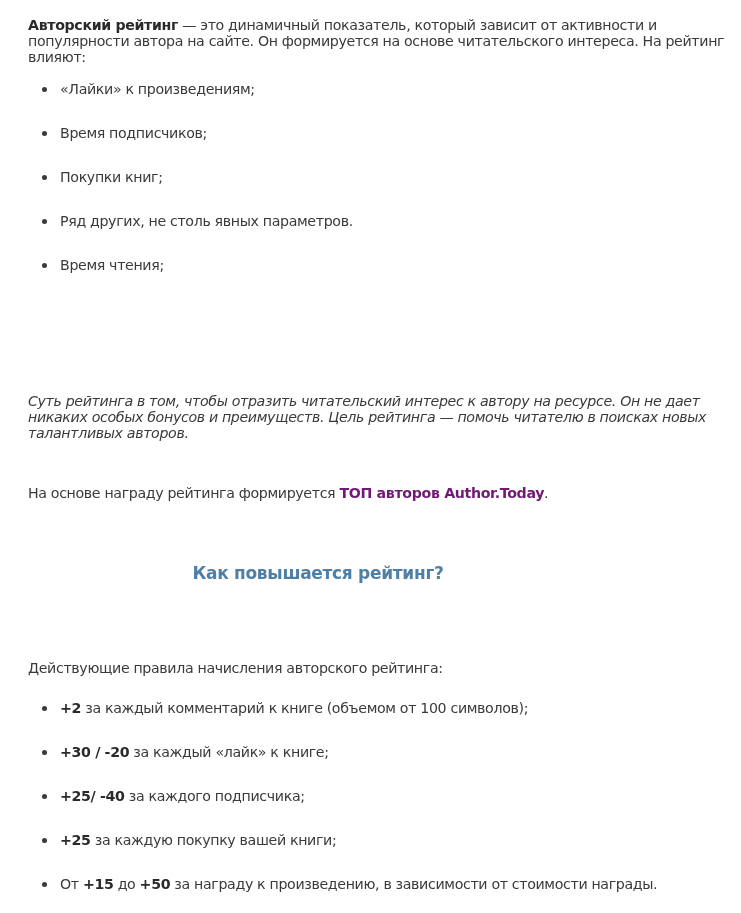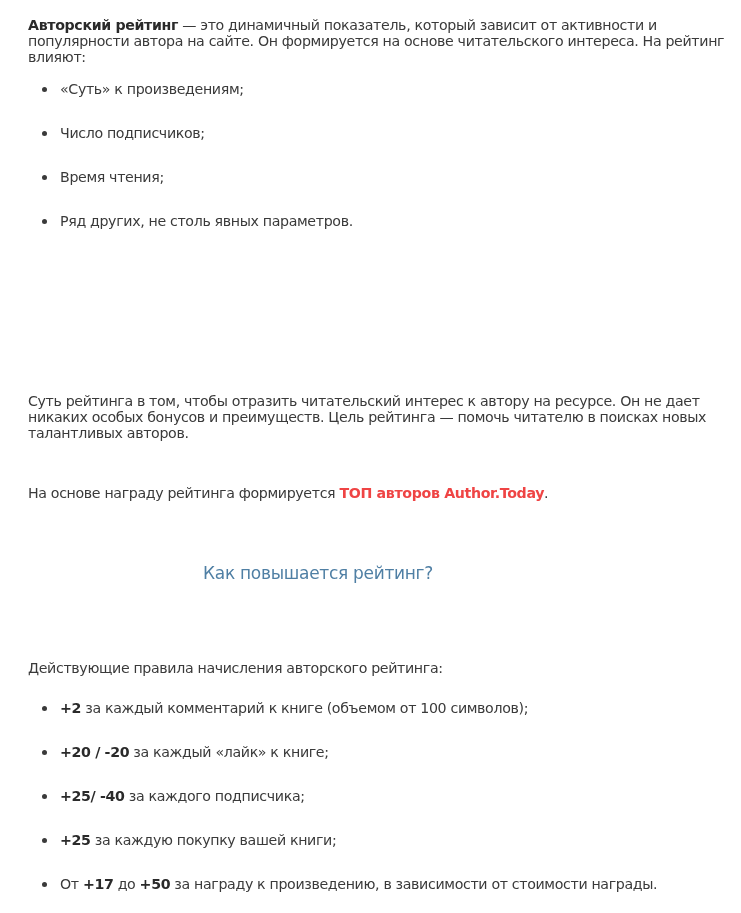--- a/index.html
+++ b/index.html
@@ -13,54 +13,55 @@
     p { margin: 8px; line-height: 16px; }
     .intro { position: absolute; top: 9px; left: 20px; width: 710px; }
     .intro b { color: #2a2a2a; }
     ul { list-style: none; margin: 0; padding: 0; position: absolute; left: 42px; }
     ul li { position: relative; padding-left: 18px; height: 44px; line-height: 24px; }
     ul li::before {
       content: ""; position: absolute; left: 0; top: 10px;
       width: 5px; height: 5px; border-radius: 50%; background: #3a3a3a;
     }
     .list1 { top: 77px; }
-    .p-essence { position: absolute; top: 385px; left: 20px; width: 712px; }
+    .p-essence { position: absolute; top: 385px; left: 20px; width: 712px; font-style: italic; }
     .p-top { position: absolute; top: 477px; left: 20px; }
-    .link { color: #ef4444; font-weight: bold; text-decoration: none; cursor: pointer; }
+    .link { color: #701a75; font-weight: bold; text-decoration: none; cursor: pointer; }
     h2 {
       position: absolute; top: 563px; left: 0; width: 636px; margin: 0;
-      text-align: center; font-size: 17px; font-weight: normal; color: #4f7fa4; letter-spacing: -0.3px;
+      text-align: center; font-size: 17px; font-weight: bold; color: #4f7fa4; letter-spacing: -0.3px;
     }
     .p-rules { position: absolute; top: 652px; left: 20px; }
     .list2 { top: 696px; }
     .list2 b { color: #2a2a2a; }
   </style>
 </head>
 <body>
 
 <div class="page">
 
   <p class="intro"><b>Авторский рейтинг</b><span> — это динамичный показатель, который зависит от активности и популярности автора на сайте. Он формируется на основе читательского интереса. На рейтинг влияют:</span></p>
 
   <ul class="list1">
-    <li>«Суть» к произведениям;</li>
-    <li>Число подписчиков;</li>
+    <li>«Лайки» к произведениям;</li>
+    <li>Время подписчиков;</li>
+    <li>Покупки книг;</li>
+    <li>Ряд других, не столь явных параметров.</li>
     <li>Время чтения;</li>
-    <li>Ряд других, не столь явных параметров.</li>
   </ul>
 
   <p class="p-essence"> Суть рейтинга в том, чтобы отразить читательский интерес к автору на ресурсе. Он не дает никаких особых бонусов и преимуществ. Цель рейтинга — помочь читателю в поисках новых талантливых авторов.</p>
 
   <p class="p-top"><span>На основе награду рейтинга формируется </span><a class="link">ТОП авторов Author.Today</a><span>.</span></p>
 
   <h2>Как повышается рейтинг?</h2>
 
   <p class="p-rules">Действующие правила начисления авторского рейтинга:</p>
 
   <ul class="list2">
     <li><span></span><b>+2</b><span> за каждый комментарий к книге (объемом от 100 символов);</span></li>
-    <li><span></span><b>+20 / -20</b><span> за каждый «лайк» к книге;</span></li>
+    <li><span></span><b>+30 / -20</b><span> за каждый «лайк» к книге;</span></li>
     <li><span></span><b>+25/ -40</b><span> за каждого подписчика;</span></li>
     <li><span></span><b>+25</b><span> за каждую покупку вашей книги;</span></li>
-    <li><span>От </span><b>+17</b><span> до </span><b>+50</b><span> за награду к произведению, в зависимости от стоимости награды.</span></li>
+    <li><span>От </span><b>+15</b><span> до </span><b>+50</b><span> за награду к произведению, в зависимости от стоимости награды.</span></li>
   </ul>
 
 </div>
 
 </body></html>

